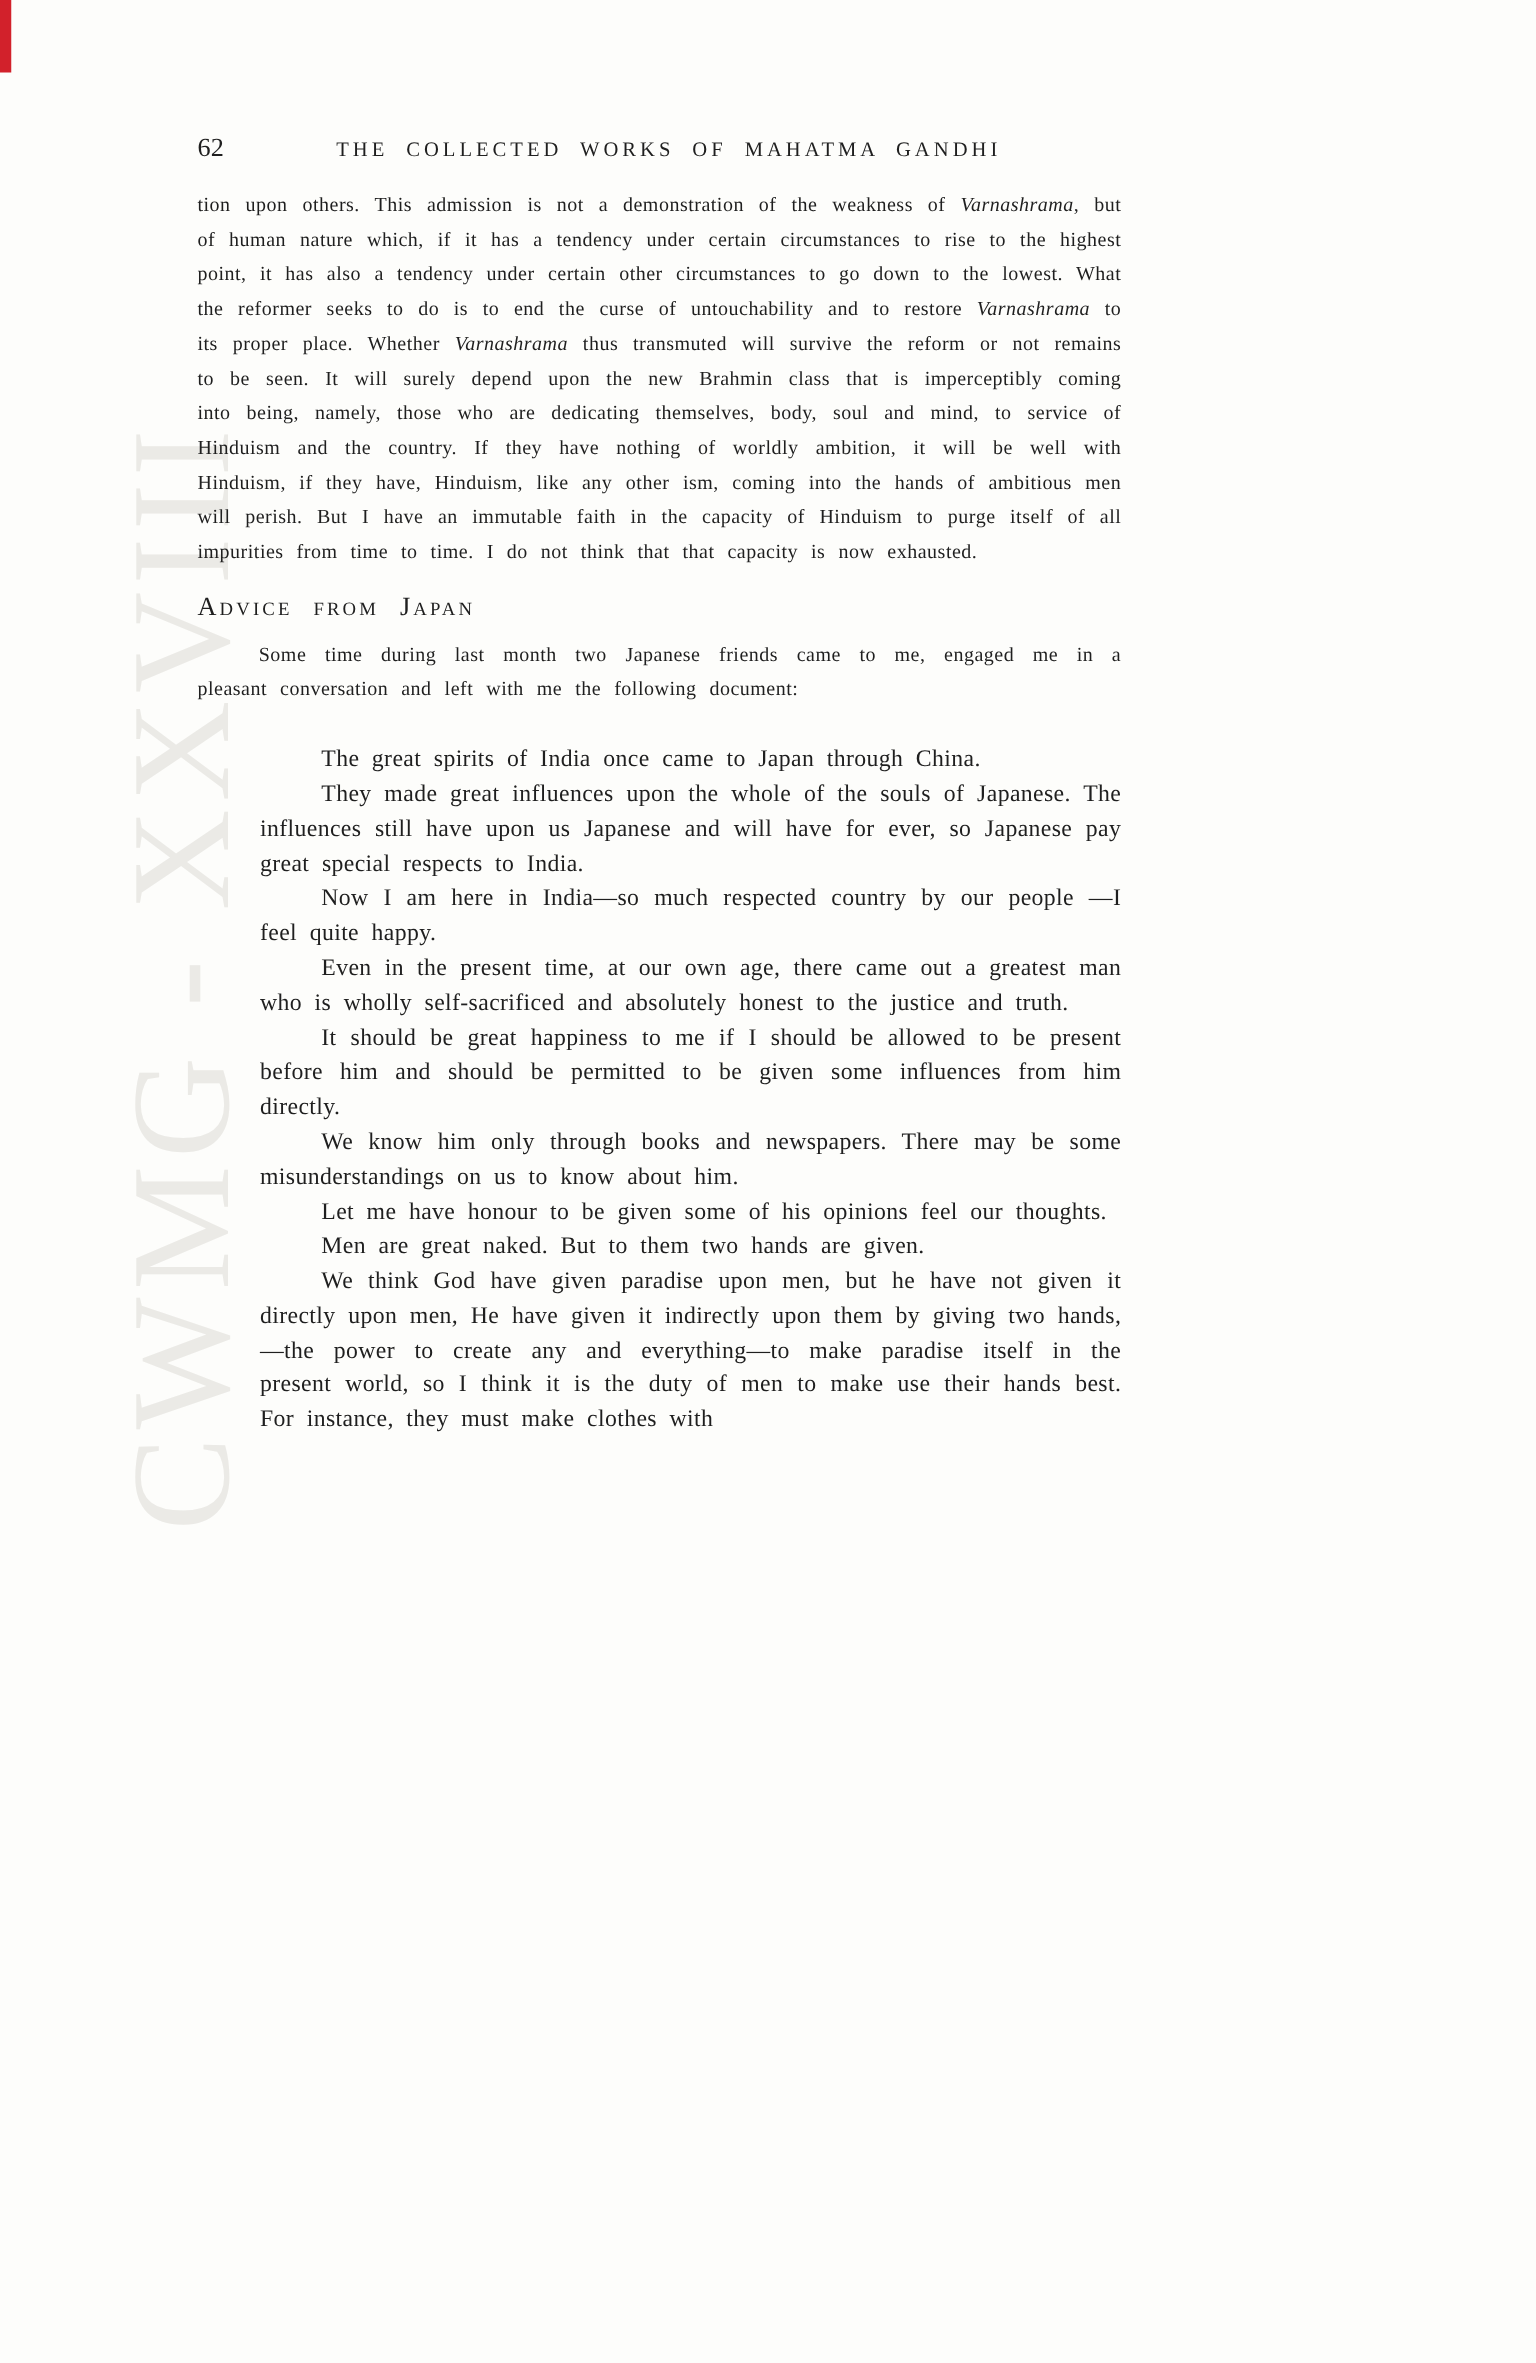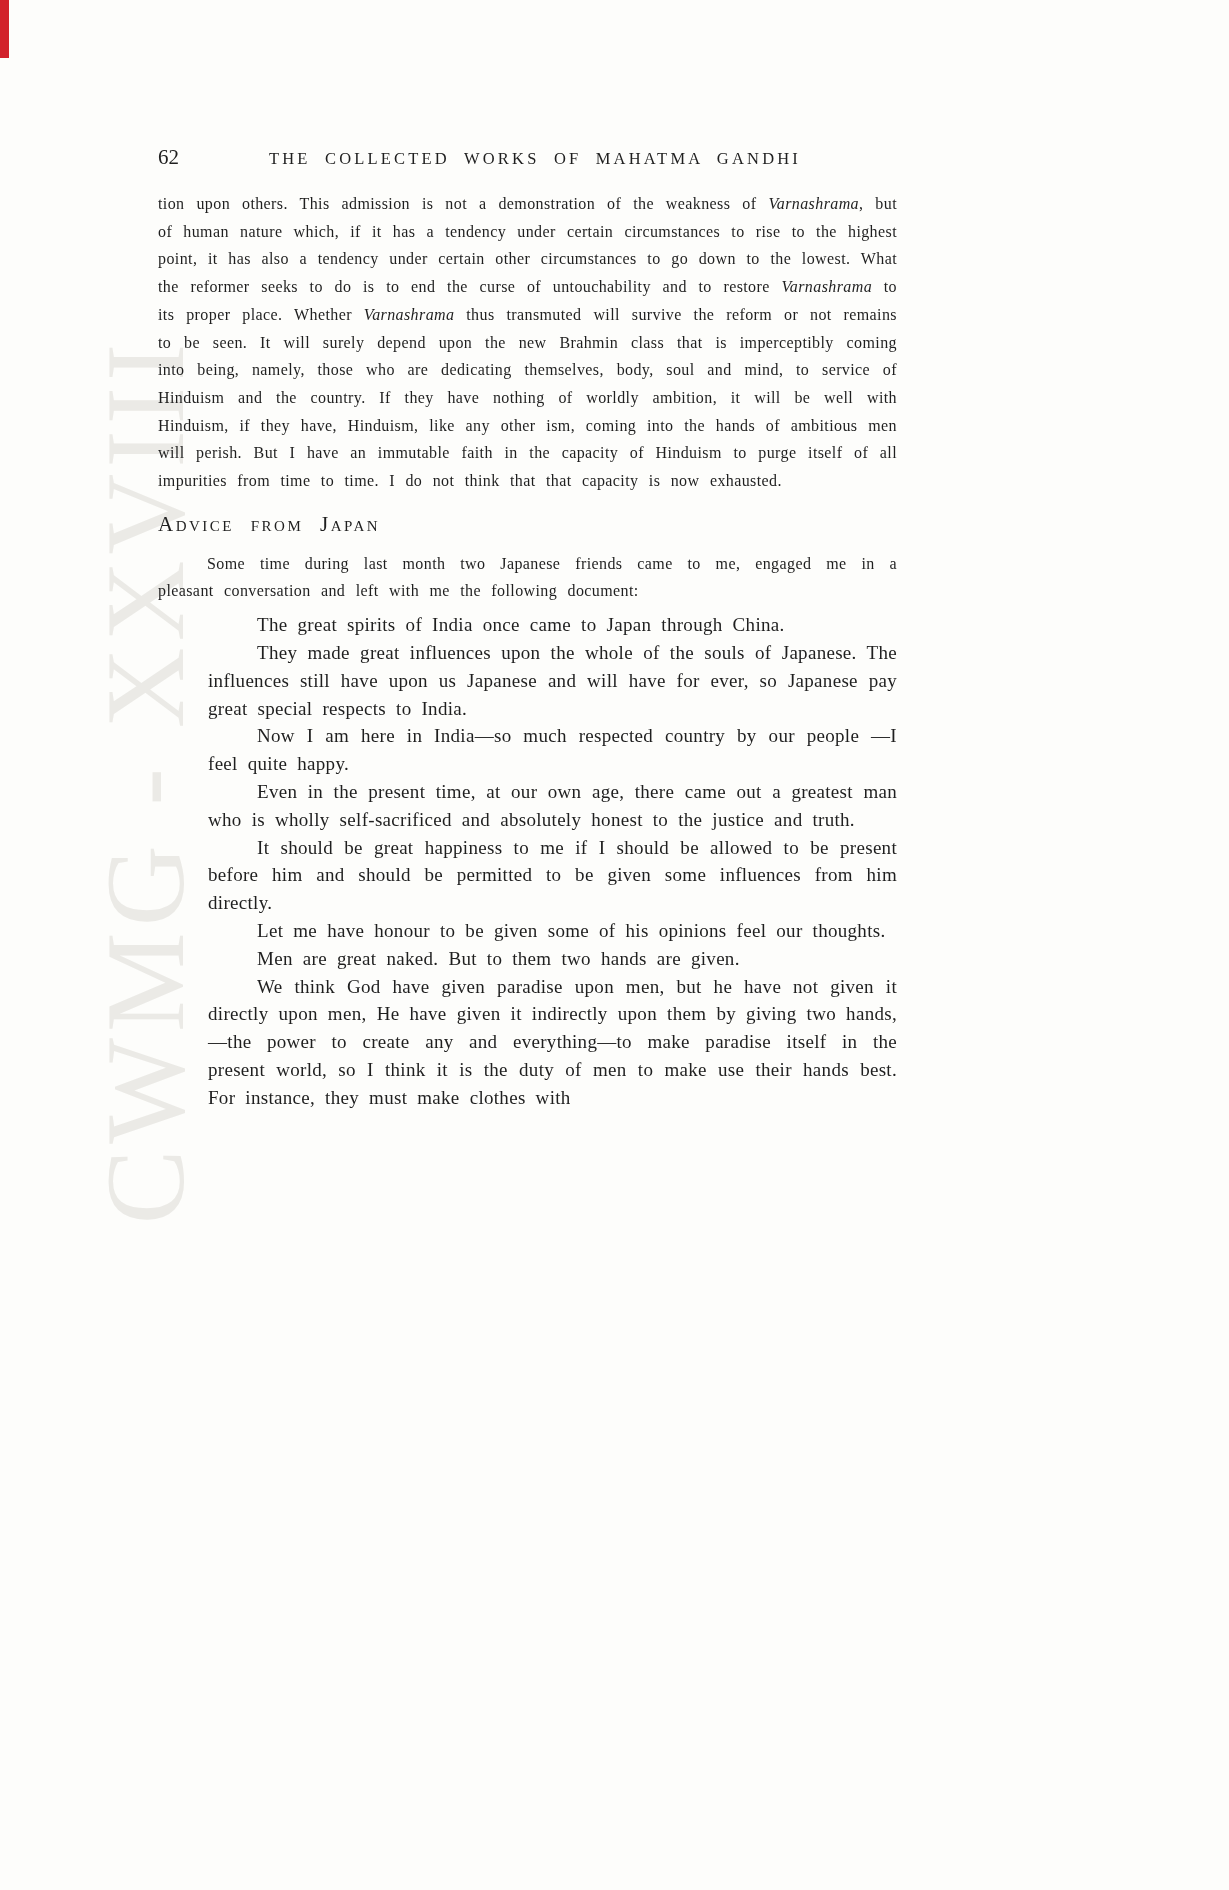--- a/index.html
+++ b/index.html
@@ -44,21 +44,20 @@
   .content {
     position: absolute;
     left: 158px;
     top: 106px;
     width: 739px;
   }
   .running-header {
     position: relative;
     height: 30px;
     margin-bottom: 15px;
-    margin-top: 39px;
   }
   .page-number {
     position: absolute;
     left: 0;
     top: 0;
     font-size: 21px;
   }
   .running-title {
     position: absolute;
     left: 15px;
@@ -83,21 +82,21 @@
   .section-heading {
     margin: 17px 0 13px 0;
     text-align: left;
     font-weight: 400;
     font-size: 21px;
     font-variant: small-caps;
     letter-spacing: 2.5px;
     word-spacing: 9px;
   }
   .quote-block {
-    margin-top: 6px;
+    margin-top: 28px;
     margin-left: 50px;
     width: 689px;
   }
   .quote-para {
     font-size: 19px;
     line-height: 27.8px;
     text-align: justify;
     text-indent: 49px;
     word-spacing: 5px;
     letter-spacing: 0.3px;
@@ -124,19 +123,20 @@
     <h2 class="section-heading">Advice from Japan</h2>
 
     <p class="body-para indent">Some time during last month two Japanese friends came to me, engaged me in a pleasant conversation and left with me the following document:</p>
 
     <div class="quote-block">
       <p class="quote-para">The great spirits of India once came to Japan through China.</p>
       <p class="quote-para">They made great influences upon the whole of the souls of Japanese. The influences still have upon us Japanese and will have for ever, so Japanese pay great special respects to India.</p>
       <p class="quote-para">Now I am here in India—so much respected country by our people —I feel quite happy.</p>
       <p class="quote-para">Even in the present time, at our own age, there came out a greatest man who is wholly self-sacrificed and absolutely honest to the justice and truth.</p>
       <p class="quote-para">It should be great happiness to me if I should be allowed to be present before him and should be permitted to be given some influences from him directly.</p>
+      <p class="quote-para">We know him only through books and newspapers. There may be some misunderstandings on us to know about him.</p>
       <p class="quote-para">Let me have honour to be given some of his opinions feel our thoughts.</p>
       <p class="quote-para">Men are great naked. But to them two hands are given.</p>
       <p class="quote-para">We think God have given paradise upon men, but he have not given it directly upon men, He have given it indirectly upon them by giving two hands, —the power to create any and everything—to make paradise itself in the present world, so I think it is the duty of men to make use their hands best. For instance, they must make clothes with</p>
     </div>
 
   </div>
 </div>
 
 </body></html>

